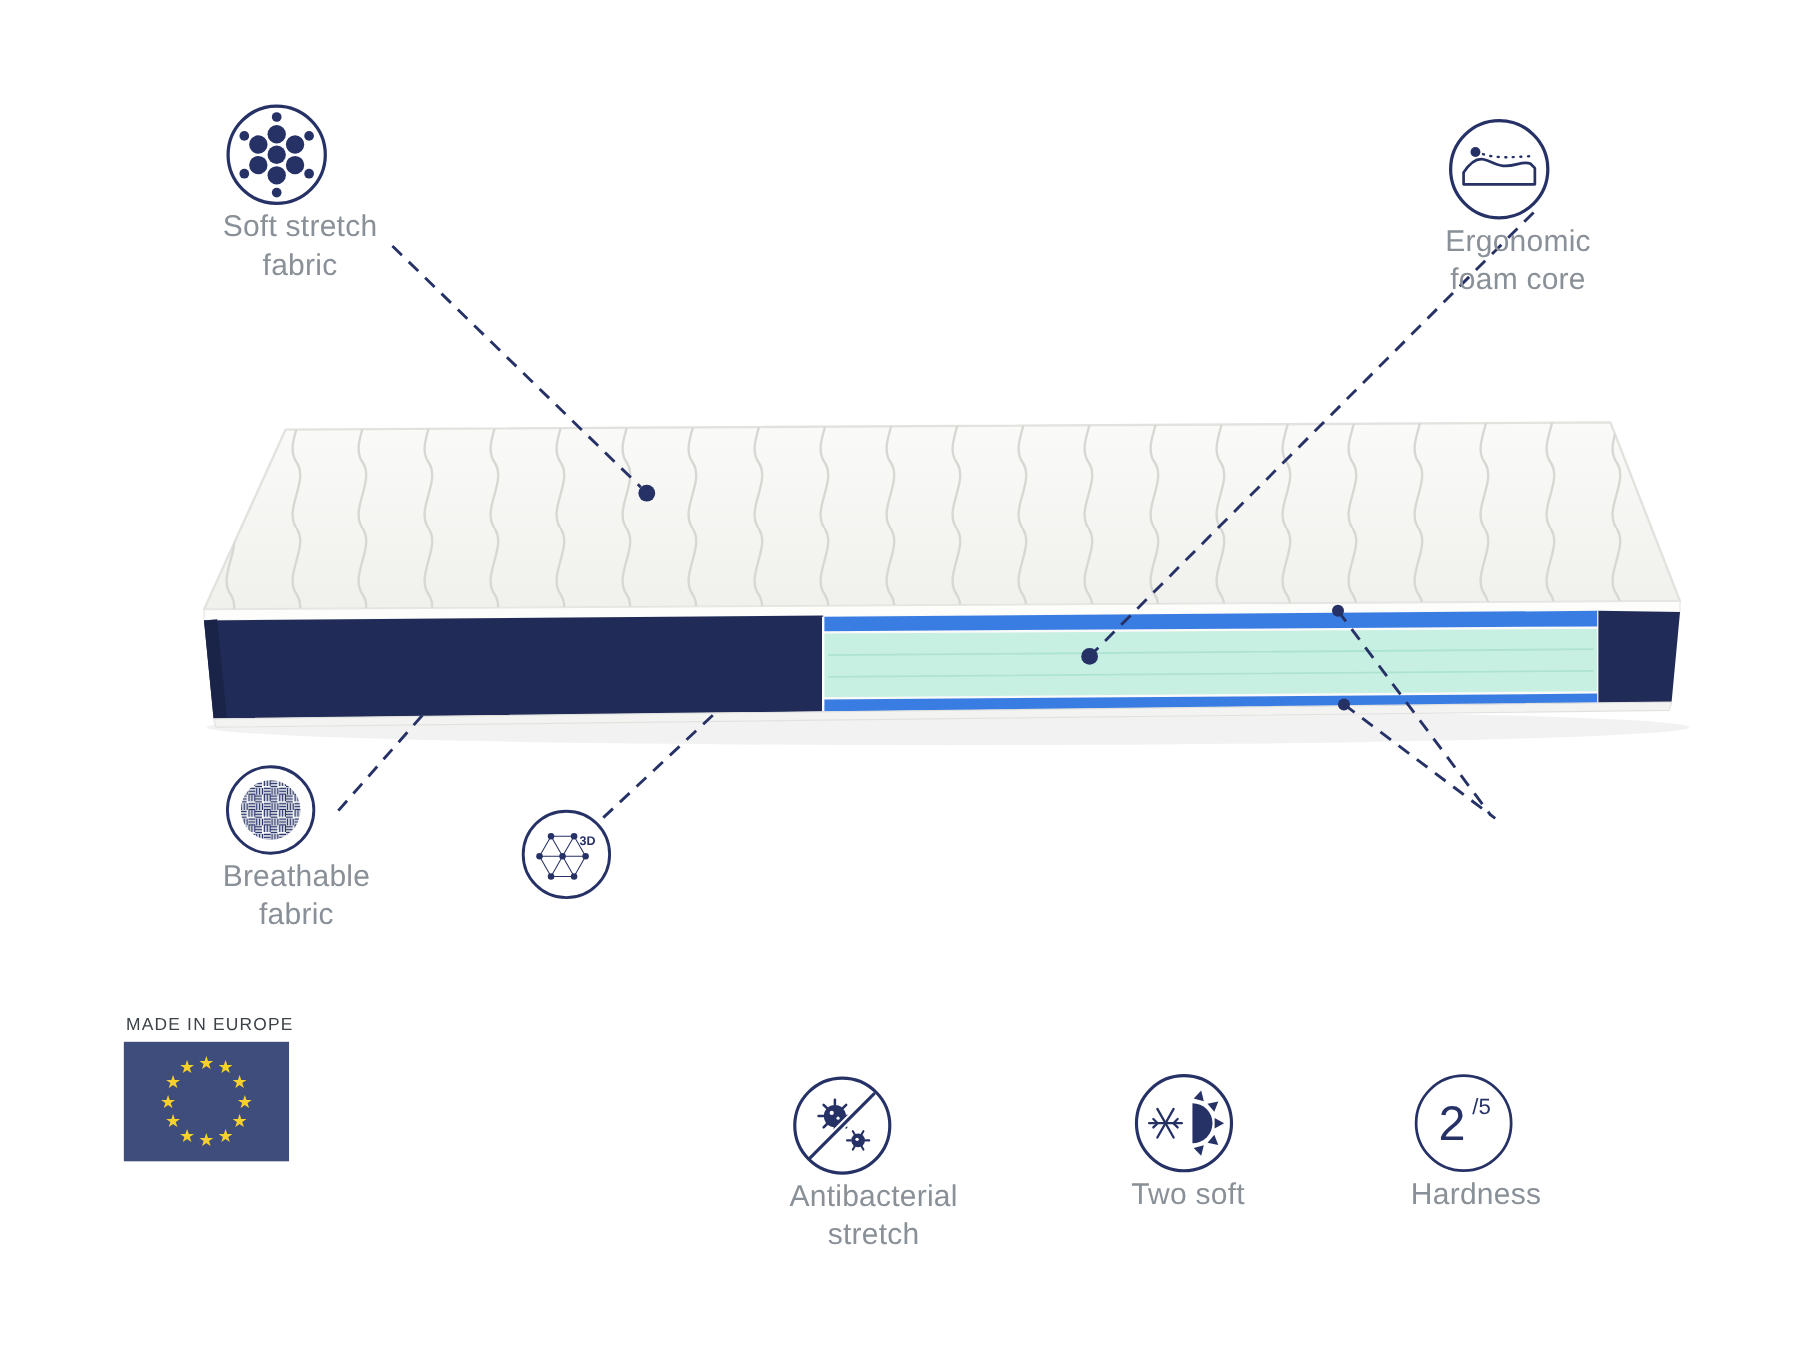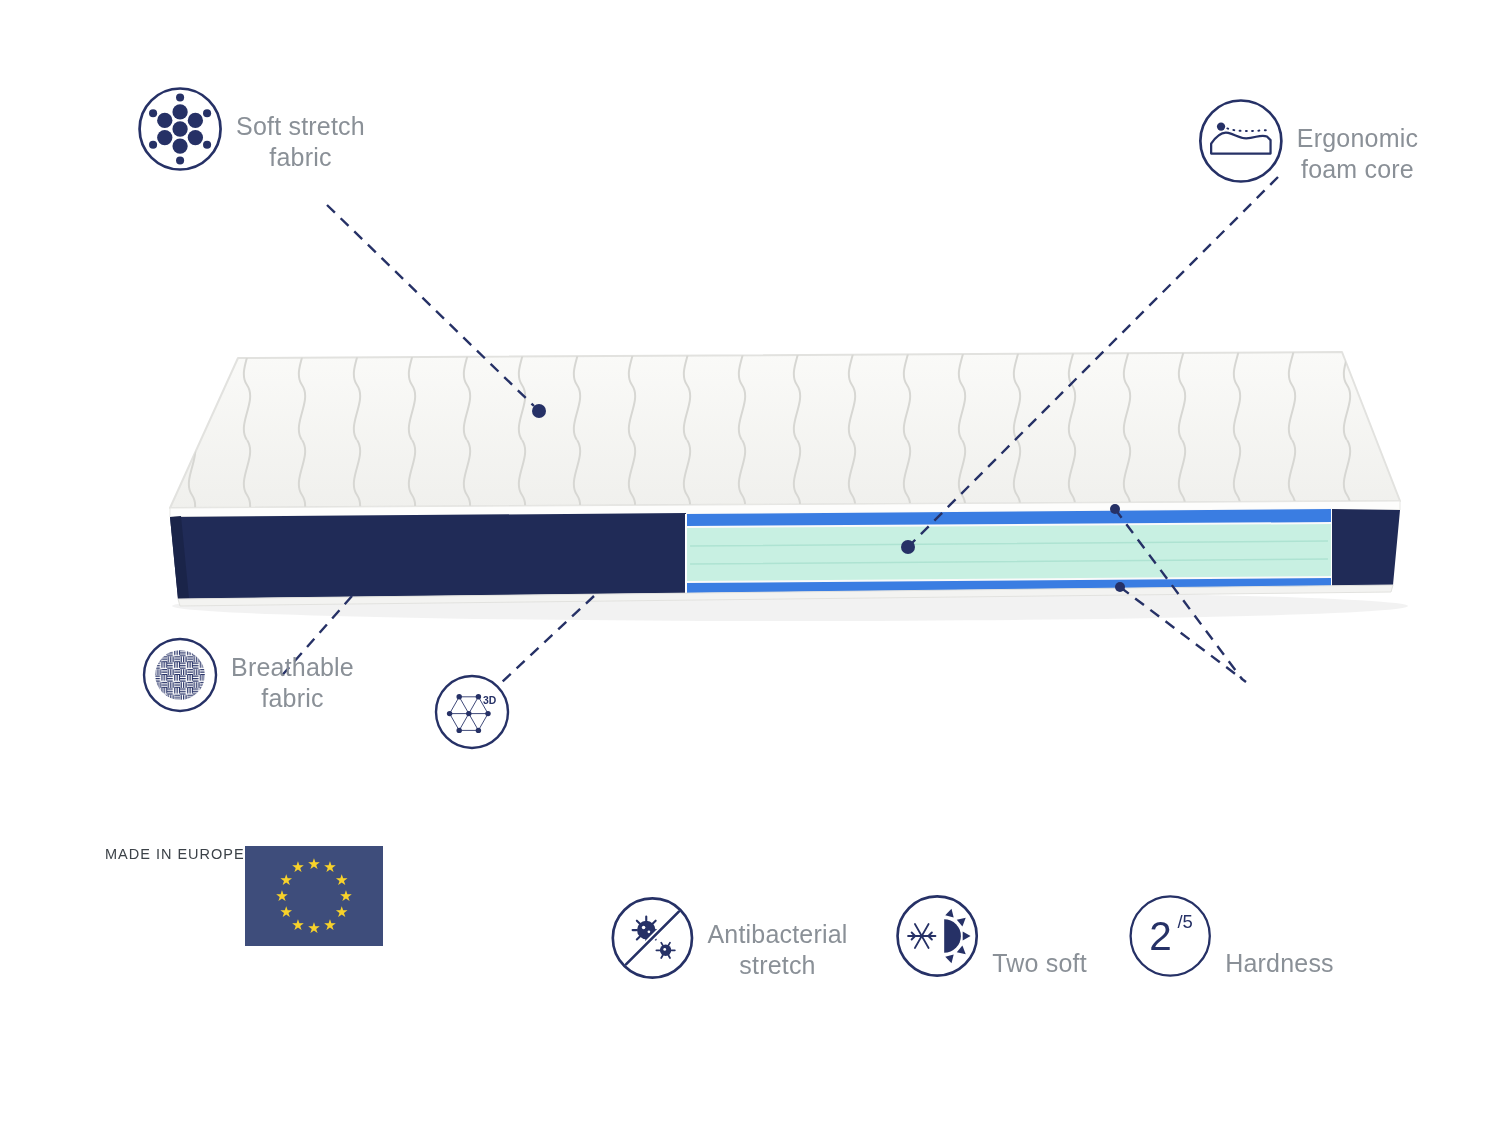--- a/index.html
+++ b/index.html
@@ -9,23 +9,23 @@
     --stripe_blue:#3a7de2;
     --label_text:#8a9097;
     --label_dark:#3c4248;
     --flag_blue:#3e4d7b;
     --star_yellow:#f8d22a;
   }
   html,body{margin:0;padding:0;}
   body{width:1500px;height:1125px;background:#ffffff;font-family:"Liberation Sans",sans-serif;overflow:hidden;}
   .canvas{position:relative;width:1500px;height:1125px;background:#fff;}
   #scene{position:absolute;left:0;top:0;}
-  .callout{position:absolute;transform:translateX(-50%);display:flex;flex-direction:row;align-items:flex-end;gap:11px;}
+  .callout{position:absolute;transform:translateX(-50%);display:flex;flex-direction:column;align-items:flex-start;}
   .label{font-size:25px;line-height:1.27;color:var(--label_text);white-space:pre-line;text-align:center;letter-spacing:.2px;}
-  .made-in{position:absolute;display:flex;flex-direction:row;}
+  .made-in{position:absolute;display:flex;flex-direction:column;}
   .made-in-label{font-size:14.5px;letter-spacing:1px;color:var(--label_dark);margin:0 0 6px 2px;text-align:left;}
   .dash{stroke:var(--navy);stroke-width:2.4;stroke-dasharray:11 8;fill:none;}
   .dot{fill:var(--navy);}
   .st{stroke:var(--navy);fill:none;}
   .fl{fill:var(--navy);}
   .stw{stroke:#ffffff;fill:none;}
   .flw{fill:#ffffff;}
   .m-navy{fill:var(--mattress_navy);}
   .m-mint{fill:var(--mint);}
   .m-stripe{fill:var(--stripe_blue);}
@@ -108,21 +108,21 @@
           <circle cx="30" cy="17.5" r="4.5"></circle>
         <circle cx="0" cy="35" r="4.5"></circle>
           <circle cx="-30" cy="17.5" r="4.5"></circle>
           <circle cx="-30" cy="-17.5" r="4.5"></circle>
       </g>
     </svg>
     <div class="label">Soft stretch
 fabric</div>
   </div>
 
-  <div class="callout" style="left:1307px;top:96px">
+  <div class="callout" style="left:1265px;top:96px">
     <svg width="90" height="90" viewBox="-50 -50 100 100">
       <circle class="st" stroke-width="3" r="45"></circle>
       <path class="st" stroke-width="2.5" stroke-linejoin="round" stroke-linecap="round" d="M -33,14 L -33,3 C -29,-3 -22,-11 -14,-9 C -6,-7 -2,-3 6,-3 C 16,-3 22,-8 29,-5 L 33,-1 L 33,14 Z"></path>
       <circle class="fl" cx="-22" cy="-16" r="4.6"></circle>
       <path class="st" stroke-width="2.2" stroke-dasharray="1 6" stroke-linecap="round" d="M -15,-14 C -4,-10 12,-11 28,-12"></path>
     </svg>
     <div class="label">Ergonomic
 foam core</div>
   </div>
 

